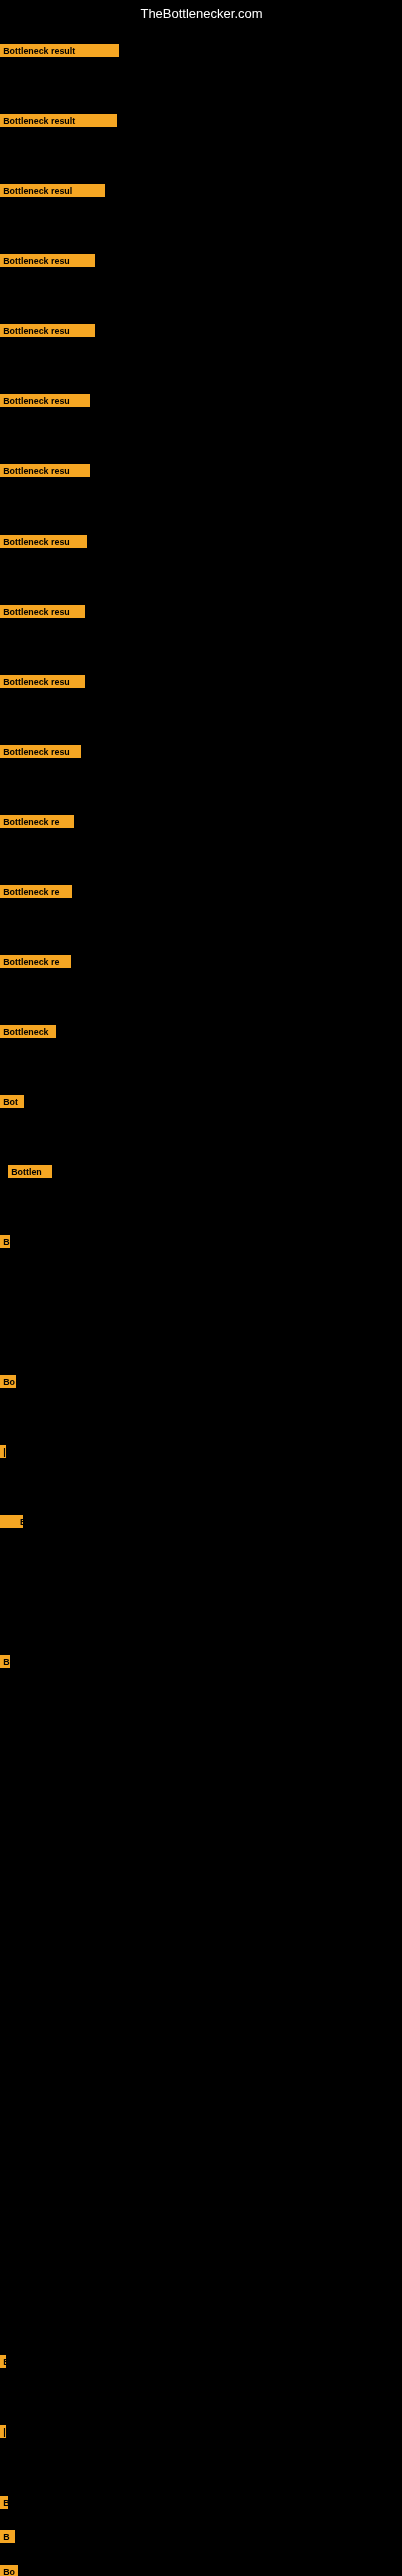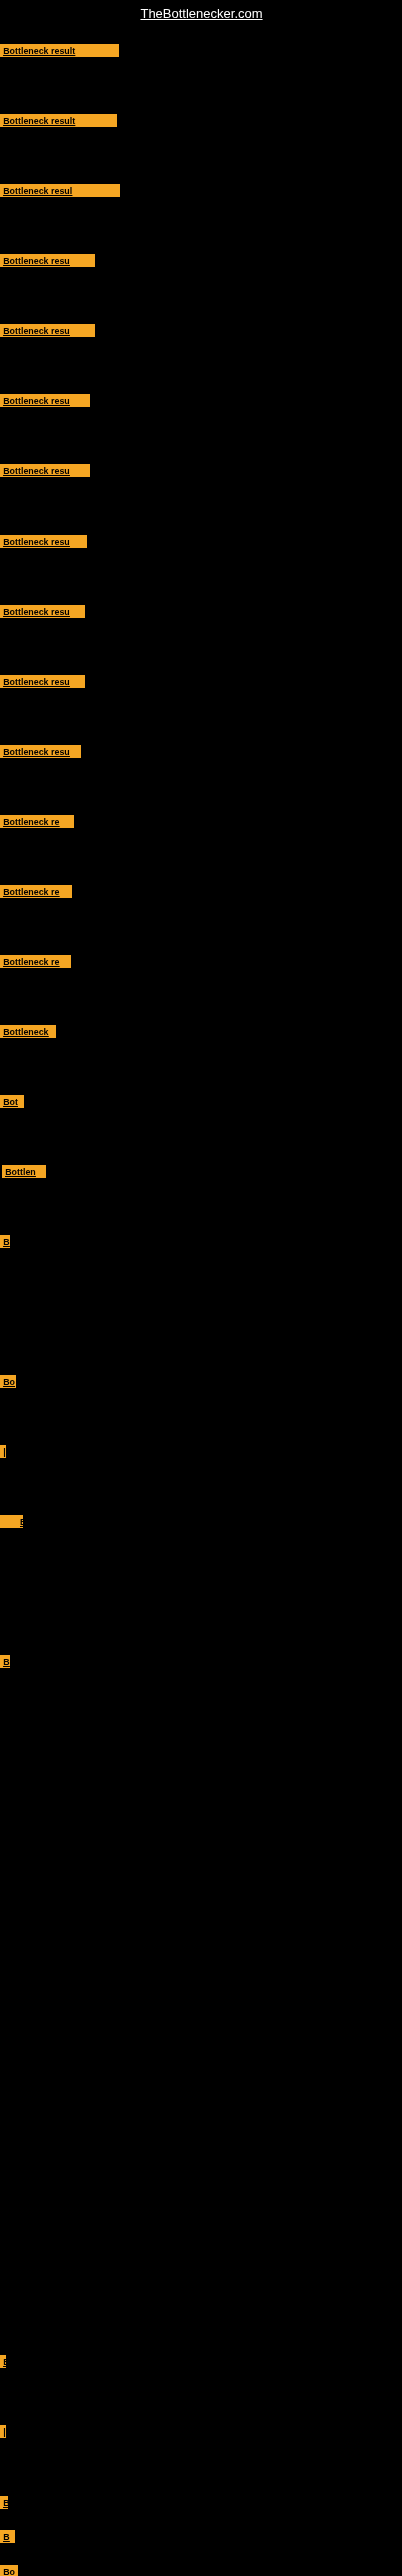--- a/index.html
+++ b/index.html
@@ -1,19 +1,18 @@
 <!DOCTYPE html>
 <html style="font-size:13px"><head>
   <meta charset="utf-8">
   <style>
     * {
       margin: 0;
       padding: 0;
       box-sizing: border-box;
-      text-decoration: underline;
     }
 
     body {
       background-color: #000000;
       width: 403px;
       min-height: 2576px;
       font-family: Arial, sans-serif;
       position: relative;
     }
 
@@ -48,21 +47,21 @@
 
 <div class="site-title">TheBottlenecker.com</div>
 
 <div class="bar-row" style="top: 44px; left: 0px;">
     <div class="bottleneck-label" style="width: 119px; font-size: 8.9px;">Bottleneck result</div>
   </div>
 <div class="bar-row" style="top: 114px; left: 0px;">
     <div class="bottleneck-label" style="width: 117px; font-size: 8.9px;">Bottleneck result</div>
   </div>
 <div class="bar-row" style="top: 184px; left: 0px;">
-    <div class="bottleneck-label" style="width: 120px; font-size: 8.9px;">Bottleneck resul</div>
+    <div class="bottleneck-label" style="width: 105px; font-size: 8.9px;">Bottleneck resul</div>
   </div>
 <div class="bar-row" style="top: 254px; left: 0px;">
     <div class="bottleneck-label" style="width: 95px; font-size: 8.9px;">Bottleneck resu</div>
   </div>
 <div class="bar-row" style="top: 324px; left: 0px;">
     <div class="bottleneck-label" style="width: 95px; font-size: 8.9px;">Bottleneck resu</div>
   </div>
 <div class="bar-row" style="top: 394px; left: 0px;">
     <div class="bottleneck-label" style="width: 90px; font-size: 8.9px;">Bottleneck resu</div>
   </div>
@@ -89,21 +88,21 @@
   </div>
 <div class="bar-row" style="top: 955px; left: 0px;">
     <div class="bottleneck-label" style="width: 71px; font-size: 8.9px;">Bottleneck re</div>
   </div>
 <div class="bar-row" style="top: 1025px; left: 0px;">
     <div class="bottleneck-label" style="width: 56px; font-size: 8.9px;">Bottleneck</div>
   </div>
 <div class="bar-row" style="top: 1095px; left: 0px; align-items: center;">
     <div class="bottleneck-label" style="width: 24px; font-size: 8.9px;">Bot</div>
   </div>
-<div class="bar-row" style="top: 1165px; left: 2px;">
+<div class="bar-row" style="top: 1165px; left: 8px;">
     <div class="bottleneck-label" style="width: 44px; font-size: 8.9px;">Bottlen</div>
   </div>
 <div class="bar-row" style="top: 1235px; left: 0px;">
     <div class="bottleneck-label" style="width: 9.7px; font-size: 8.9px;">B</div>
   </div>
 <div class="bar-row" style="top: 1375px; left: 0px;">
     <div class="bottleneck-label" style="width: 16px; font-size: 8.9px;">Bo</div>
   </div>
 <div class="bar-row" style="top: 1445px; left: 0px;">
     <div class="bottleneck-label" style="width: 4px; font-size: 8.9px;">|</div>

